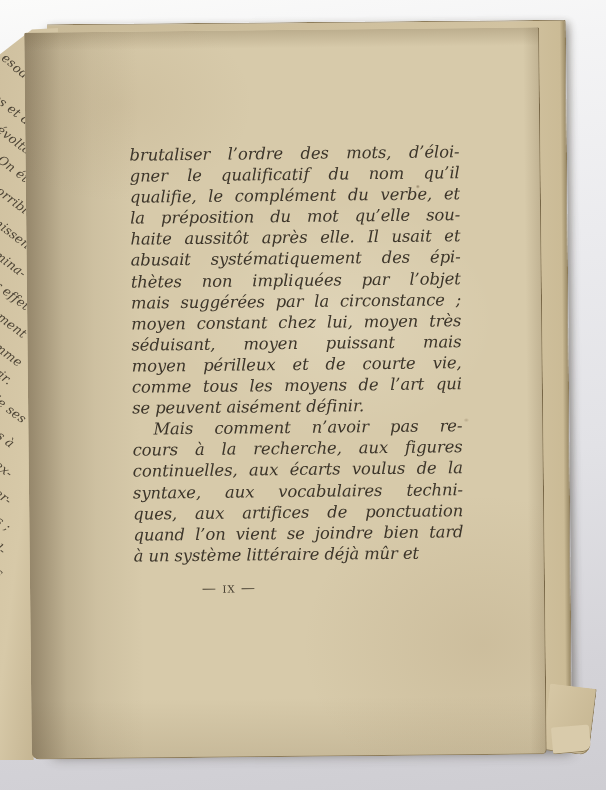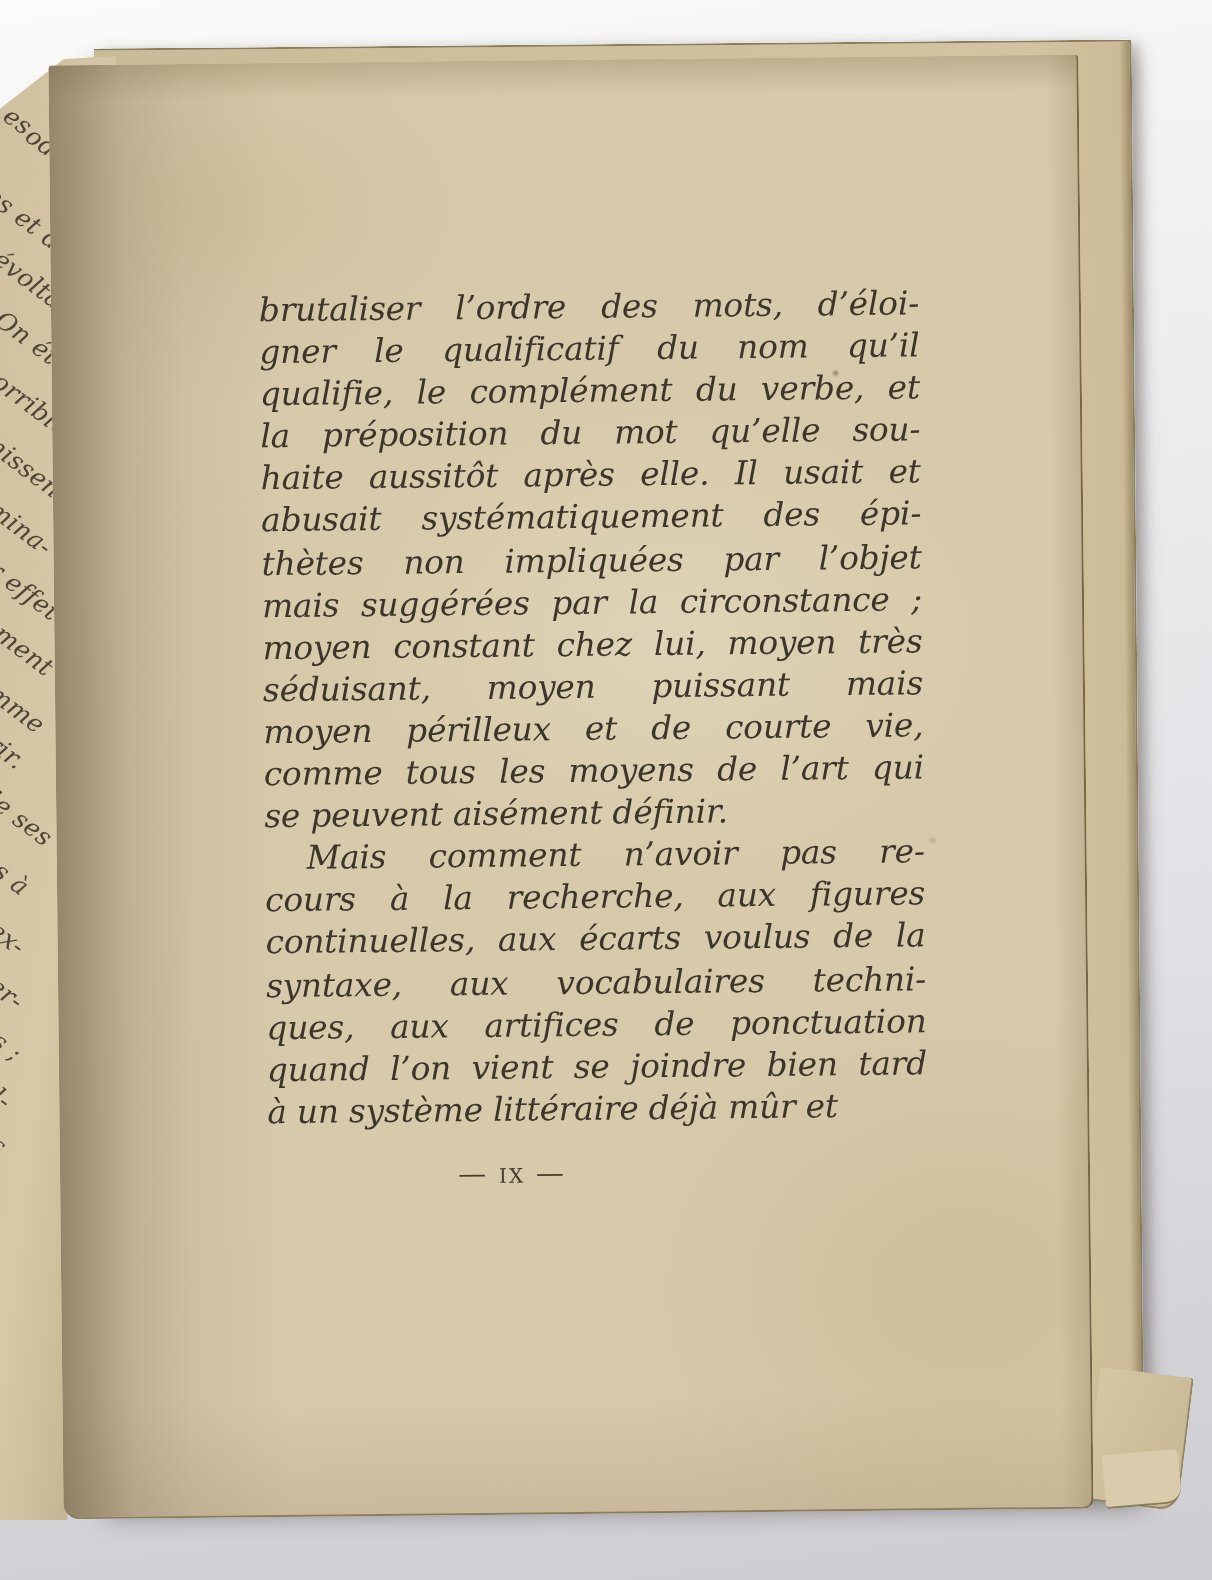--- a/index.html
+++ b/index.html
@@ -86,22 +86,22 @@
   .text-block{
     position:absolute;left:104px;top:113px;width:330px;
     color:#3c352a;font-style:italic;font-size:16.4px;line-height:21.1px;
     letter-spacing:-0.1px;
   }
   .line{text-align:justify;text-align-last:justify;white-space:normal;}
   .line.para-end{text-align-last:left;}
   .line.indent{text-indent:21px;}
 
   .page-number{
-    position:absolute;left:188px;top:549px;width:76px;
-    text-align:center;color:#433b2e;
+    position:absolute;left:172px;top:549px;width:76px;
+    text-align:left;color:#433b2e;
     font-variant:small-caps;font-style:normal;
     font-size:14px;letter-spacing:1px;
   }
 </style>
 </head>
 <body>
 
 <div class="photo">
 
   <div class="under-leaf"></div>

